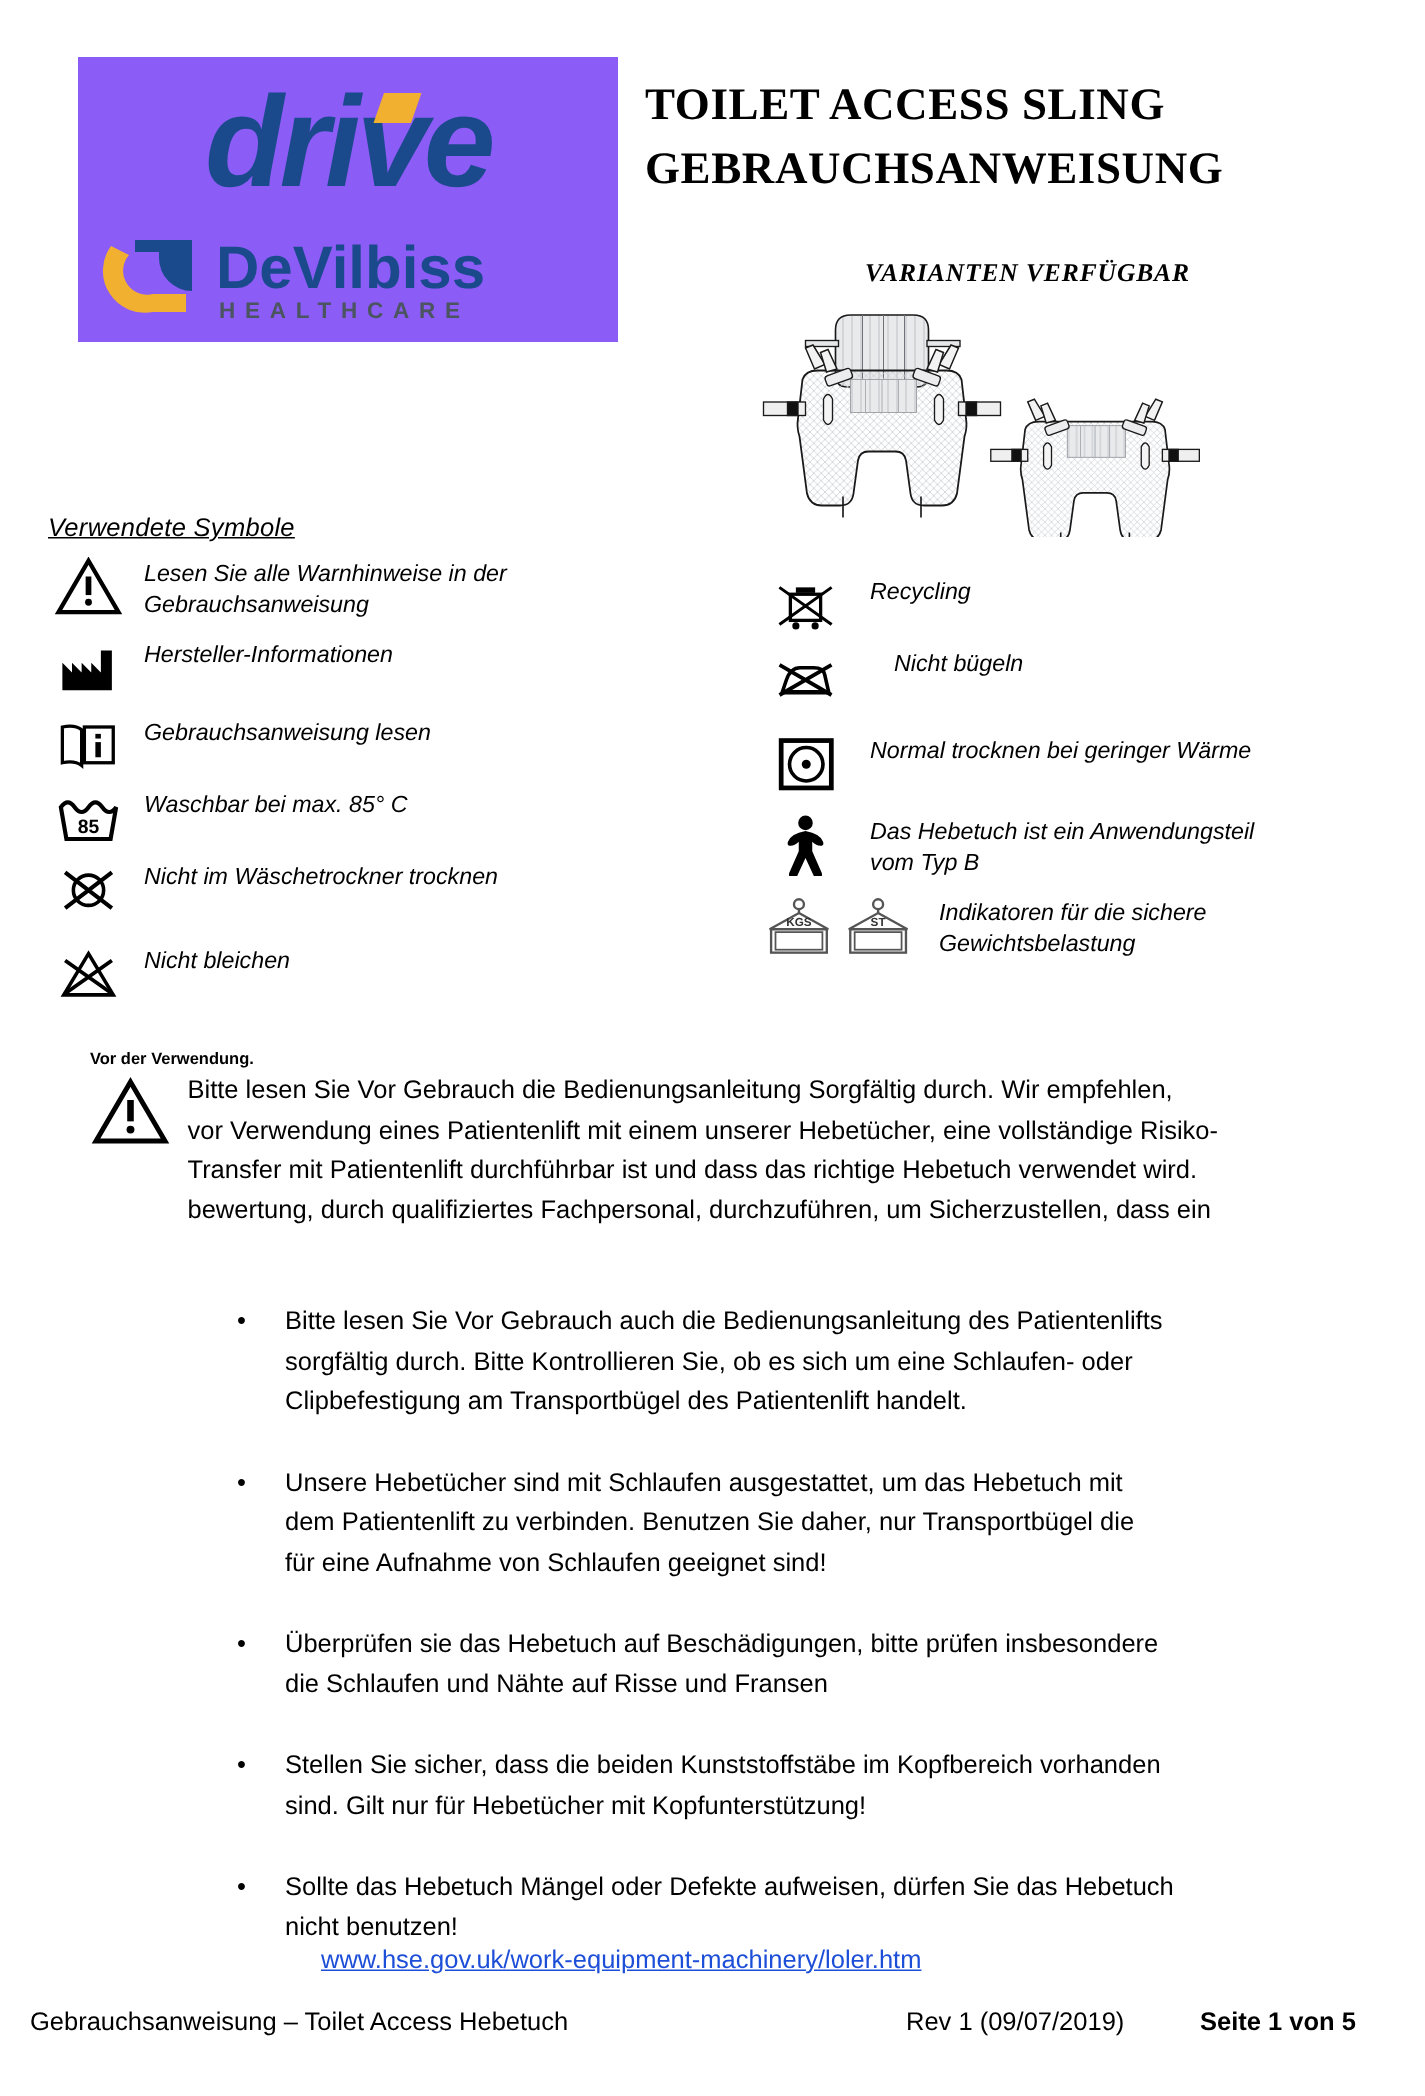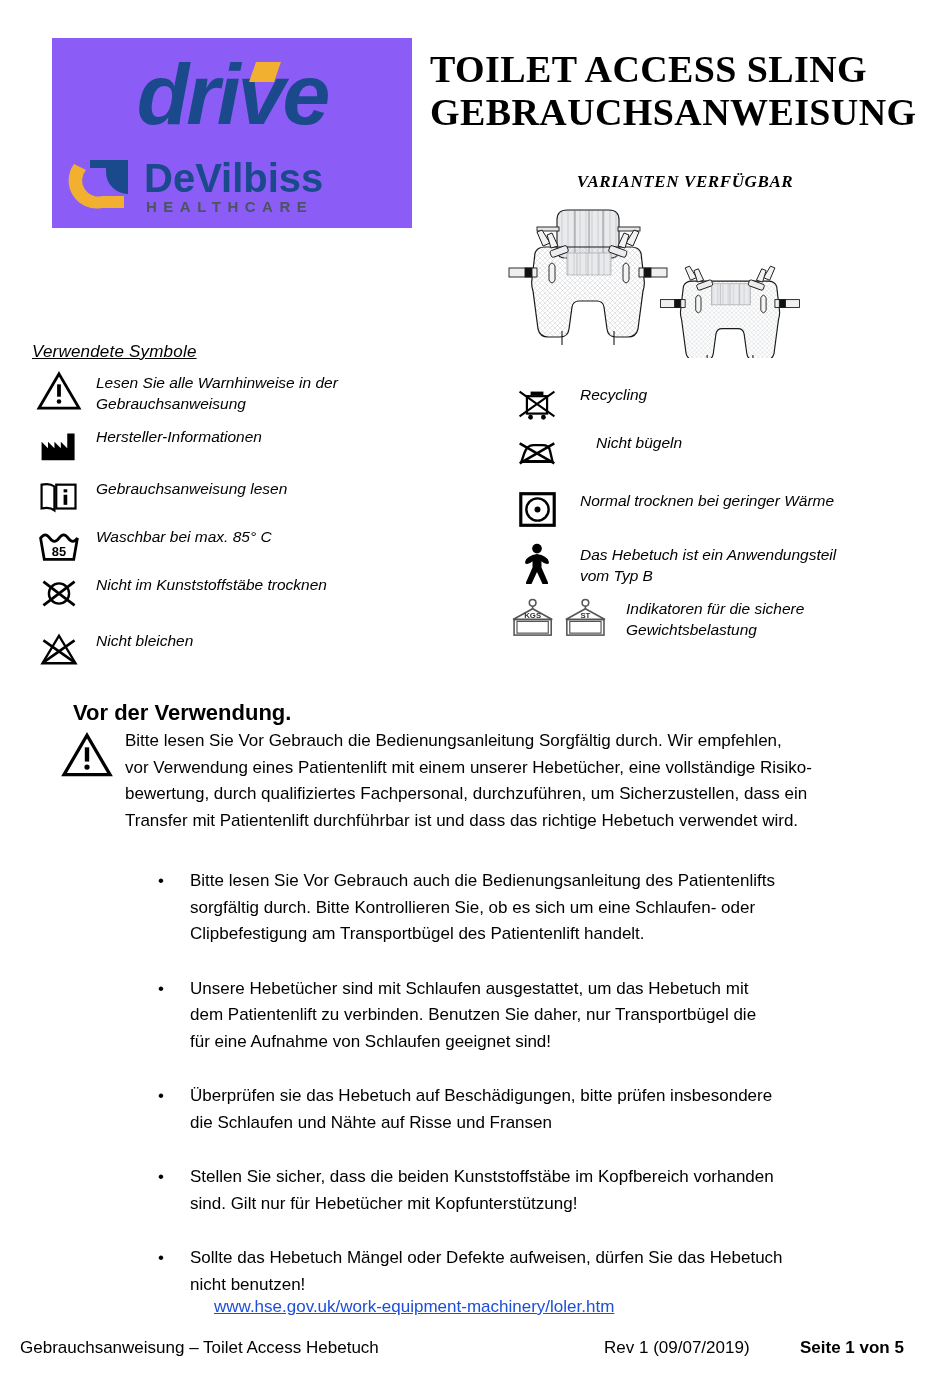--- a/index.html
+++ b/index.html
@@ -27,21 +27,21 @@
     position: absolute; left: 8px; top: 10px; width: 344px; height: 98px;
   }
   #logo-devilbiss {
     position: absolute; left: 8px; top: 112px; width: 344px; height: 70px;
   }
 
   #doc-title {
     position: absolute; left: 430px; top: 48px; width: 510px;
     font-family: "Liberation Serif", serif;
     font-weight: bold;
-    font-size: 38px;
+    font-size: 30px;
     line-height: 43px;
     letter-spacing: 0.4px;
     color: #000;
   }
   #doc-title .ln { display: block; }
 
   #variants-label {
     position: absolute; left: 430px; top: 172px; width: 510px;
     text-align: center;
     font-family: "Liberation Serif", serif;
@@ -94,21 +94,21 @@
 
   .r-recyc   { margin-bottom: 6px; }
   .r-noiron  { margin-bottom: 16px; gap: 16px; }
   .r-tumble  { margin-bottom: 12px; }
   .r-typeb   { margin-bottom: 10px; }
   .r-weight  { margin-bottom: 0; }
 
   
   #before-use { position: absolute; left: 52px; top: 700px; width: 880px; }
   #before-use-title {
-    font-weight: bold; font-size: 22px; margin-left: 21px;
+    font-weight: bold; font-size: 11px; margin-left: 8px;
   }
   #before-use-body {
     position: relative;
     margin-top: 2px;
     font-size: 17px; line-height: 26.5px;
     padding-left: 73px;
   }
   #before-use-warn-ico {
     position: absolute; left: 6px; top: 4px;
     width: 58px; height: 46px;
@@ -311,21 +311,21 @@
   </div>
 
   <div class="sym-row r-nodry">
     <div class="sym-ico">
       <svg viewBox="0 0 48 38" width="44" height="35">
         <circle cx="24" cy="19" r="11" fill="none" stroke="#000" stroke-width="2.6"></circle>
         <path d="M7 6 L41 32 M41 6 L7 32" stroke="#000" stroke-width="3" fill="none"></path>
       </svg>
     </div>
     <div class="sym-txt">
-      <span class="ln">Nicht im Kunststoffstäbe trocknen</span>
+      <span class="ln">Nicht im Wäschetrockner trocknen</span>
     </div>
   </div>
 
   <div class="sym-row r-bleach">
     <div class="sym-ico">
       <svg viewBox="0 0 48 40" width="44" height="37">
         <path d="M24 5 L42 35 L6 35 Z" fill="none" stroke="#000" stroke-width="2.6"></path>
         <path d="M7 10 L41 34 M41 10 L7 34" stroke="#000" stroke-width="2.8" fill="none"></path>
       </svg>
     </div>
@@ -424,22 +424,22 @@
 <div id="before-use">
   <div id="before-use-title">Vor der Verwendung.</div>
   <div id="before-use-body">
     <svg id="before-use-warn-ico" viewBox="0 0 48 42">
       <path d="M24 3 L45 39 L3 39 Z" fill="none" stroke="#000" stroke-width="3"></path>
       <rect x="22" y="14" width="4" height="13" fill="#000"></rect>
       <circle cx="24" cy="32" r="2.4" fill="#000"></circle>
     </svg>
     <span class="ln">Bitte lesen Sie Vor Gebrauch die Bedienungsanleitung Sorgfältig durch. Wir empfehlen,</span>
     <span class="ln">vor Verwendung eines Patientenlift mit einem unserer Hebetücher, eine vollständige Risiko-</span>
+    <span class="ln">Transfer mit Patientenlift durchführbar ist und dass das richtige Hebetuch verwendet wird.</span>
     <span class="ln">bewertung, durch qualifiziertes Fachpersonal, durchzuführen, um Sicherzustellen, dass ein</span>
-    <span class="ln">Transfer mit Patientenlift durchführbar ist und dass das richtige Hebetuch verwendet wird.</span>
   </div>
 </div>
 
 <div id="bullets">
 
   <div class="bullet">
     <span class="ln">Bitte lesen Sie Vor Gebrauch auch die Bedienungsanleitung des Patientenlifts</span>
     <span class="ln">sorgfältig durch. Bitte Kontrollieren Sie, ob es sich um eine Schlaufen- oder</span>
     <span class="ln">Clipbefestigung am Transportbügel des Patientenlift handelt.</span>
   </div>

